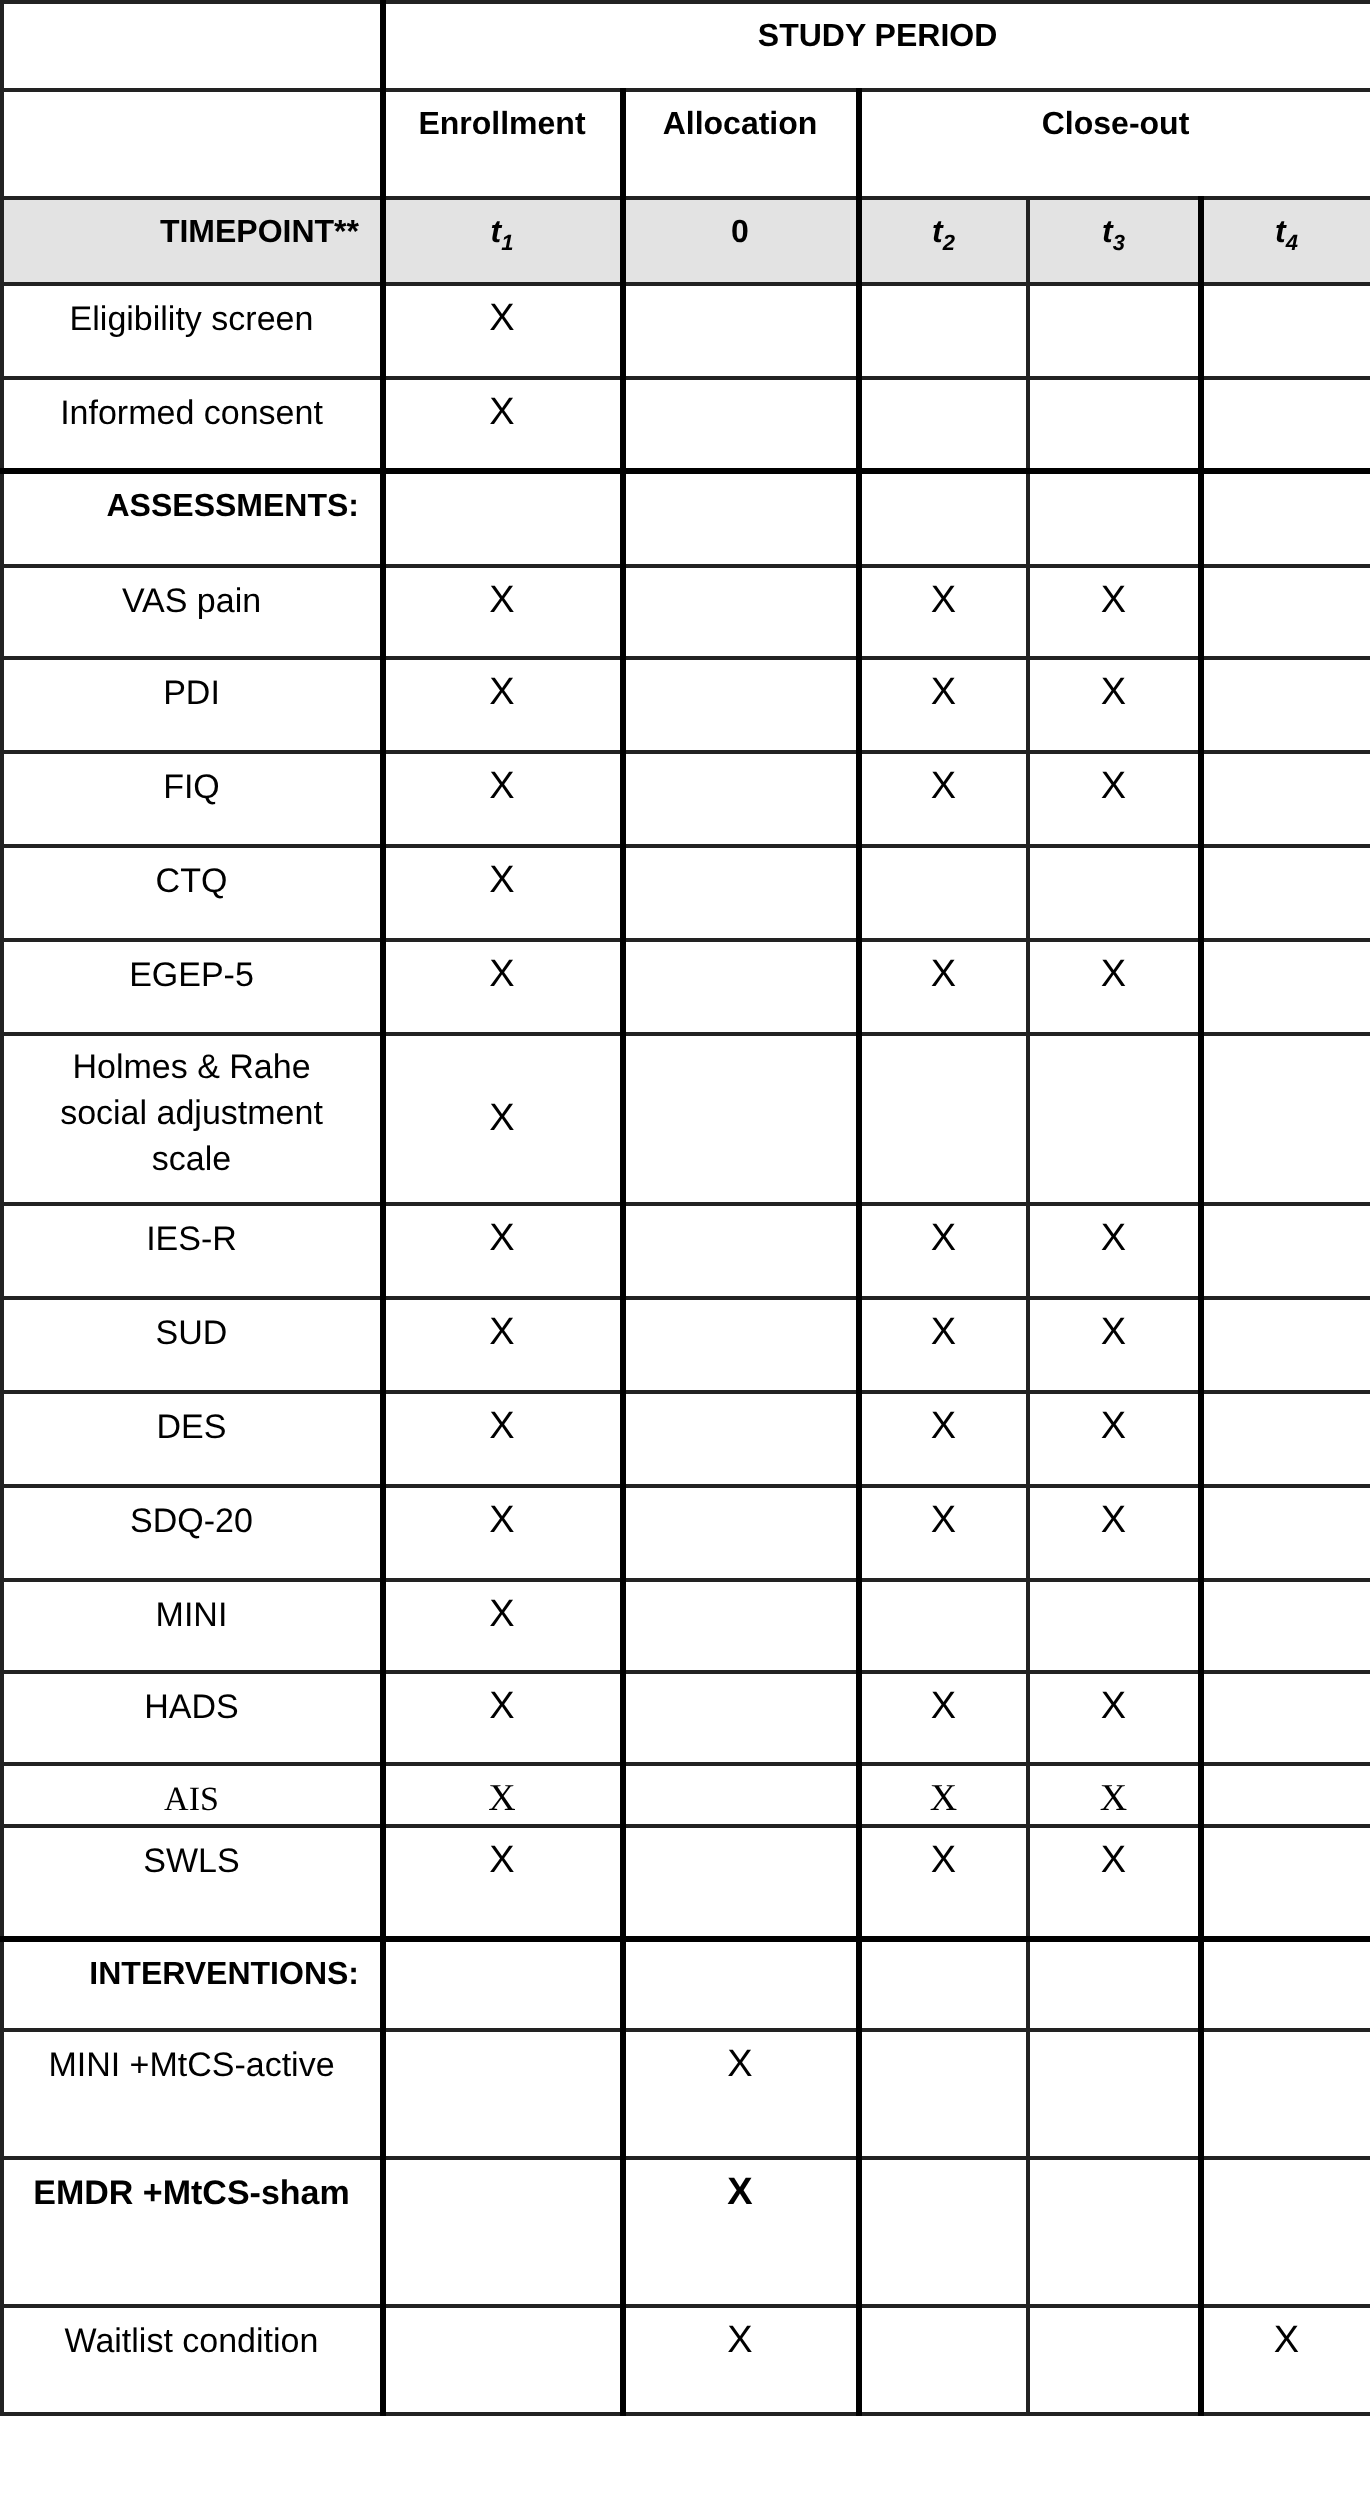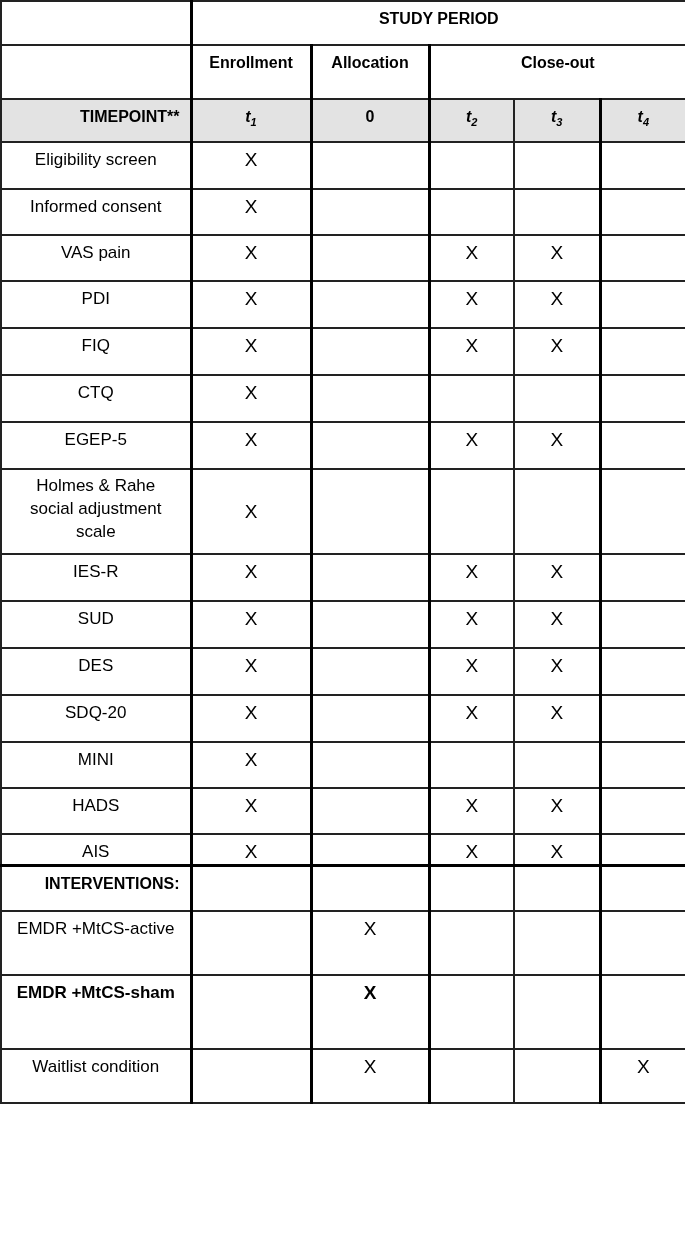--- a/index.html
+++ b/index.html
@@ -101,20 +101,30 @@
         <td class="thick-left" style="vertical-align: top;">
           <span class="c x"></span>
         </td>
         <td style="vertical-align: top;">
           <span class="c x"></span>
         </td>
         <td class="thick-left" style="vertical-align: top;">
           <span class="c x"></span>
         </td>
       </tr>
+      <tr class="thick-top" style="height: 48px;">
+        <td class="h sec">
+          <span class="c">ASSESSMENTS:</span>
+        </td>
+        <td class="thick-left"></td>
+        <td class="thick-left"></td>
+        <td class="thick-left"></td>
+        <td></td>
+        <td class="thick-left"></td>
+      </tr>
       <tr style="height: 46px;">
         <td>
           <span class="c" style="padding: 5px 4px 0px;">VAS pain</span>
         </td>
         <td class="thick-left" style="vertical-align: top;">
           <span class="c x">X</span>
         </td>
         <td class="thick-left" style="vertical-align: top;">
           <span class="c x"></span>
         </td>
@@ -341,23 +351,43 @@
         <td class="thick-left" style="vertical-align: top;">
           <span class="c x">X</span>
         </td>
         <td style="vertical-align: top;">
           <span class="c x">X</span>
         </td>
         <td class="thick-left" style="vertical-align: top;">
           <span class="c x"></span>
         </td>
       </tr>
-      <tr style="height: 31px;">
+      <tr style="height: 31px; font-family: Liberation Serif, serif;">
         <td>
           <span class="c" style="padding: 5px 4px 0px;">AIS</span>
+        </td>
+        <td class="thick-left" style="vertical-align: top;">
+          <span class="c x">X</span>
+        </td>
+        <td class="thick-left" style="vertical-align: top;">
+          <span class="c x"></span>
+        </td>
+        <td class="thick-left" style="vertical-align: top;">
+          <span class="c x">X</span>
+        </td>
+        <td style="vertical-align: top;">
+          <span class="c x">X</span>
+        </td>
+        <td class="thick-left" style="vertical-align: top;">
+          <span class="c x"></span>
+        </td>
+      </tr>
+      <tr style="height: 56px;">
+        <td>
+          <span class="c" style="padding: 5px 4px 0px;">SWLS</span>
         </td>
         <td class="thick-left" style="vertical-align: top;">
           <span class="c x">X</span>
         </td>
         <td class="thick-left" style="vertical-align: top;">
           <span class="c x"></span>
         </td>
         <td class="thick-left" style="vertical-align: top;">
           <span class="c x">X</span>
         </td>
@@ -373,21 +403,21 @@
           <span class="c">INTERVENTIONS:</span>
         </td>
         <td class="thick-left"></td>
         <td class="thick-left"></td>
         <td class="thick-left"></td>
         <td></td>
         <td class="thick-left"></td>
       </tr>
       <tr style="height: 64px;">
         <td>
-          <span class="c" style="padding: 5px 4px 0px;">EMDR +MtCS-active</span>
+          <span class="c" style="padding: 5px 4px 0px;">MINI +MtCS-active</span>
         </td>
         <td class="thick-left" style="vertical-align: top;">
           <span class="c x"></span>
         </td>
         <td class="thick-left" style="vertical-align: top;">
           <span class="c x">X</span>
         </td>
         <td class="thick-left" style="vertical-align: top;">
           <span class="c x"></span>
         </td>

